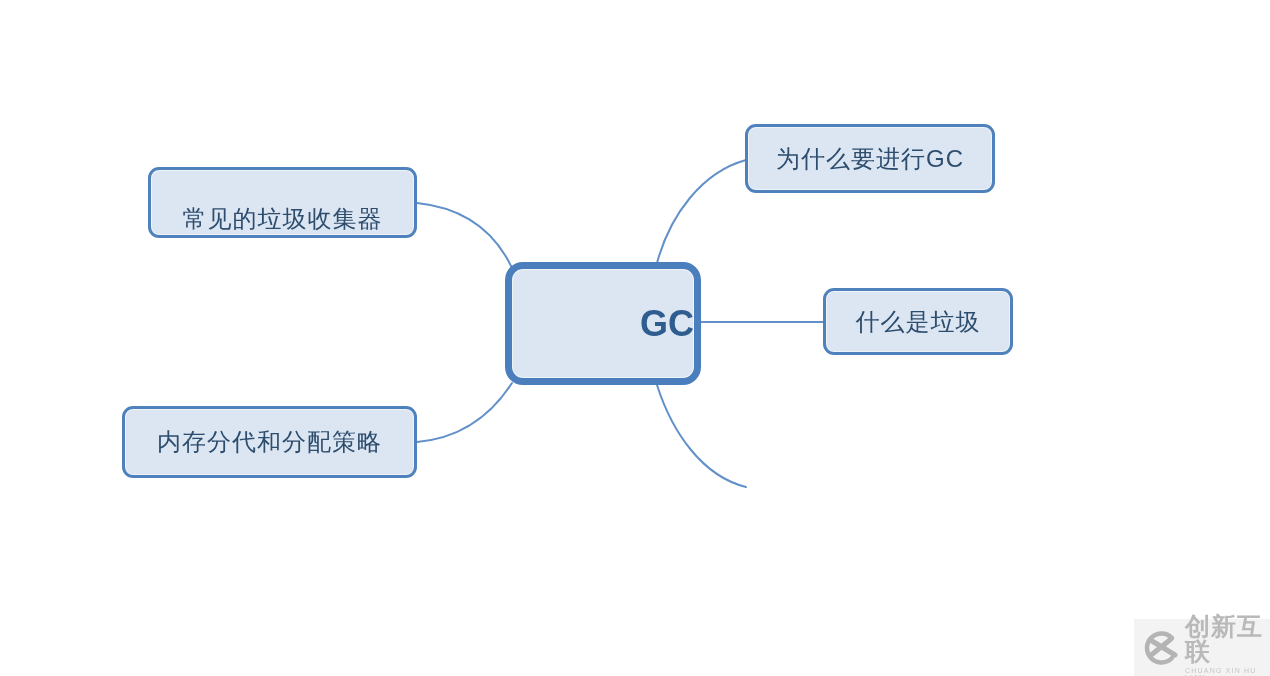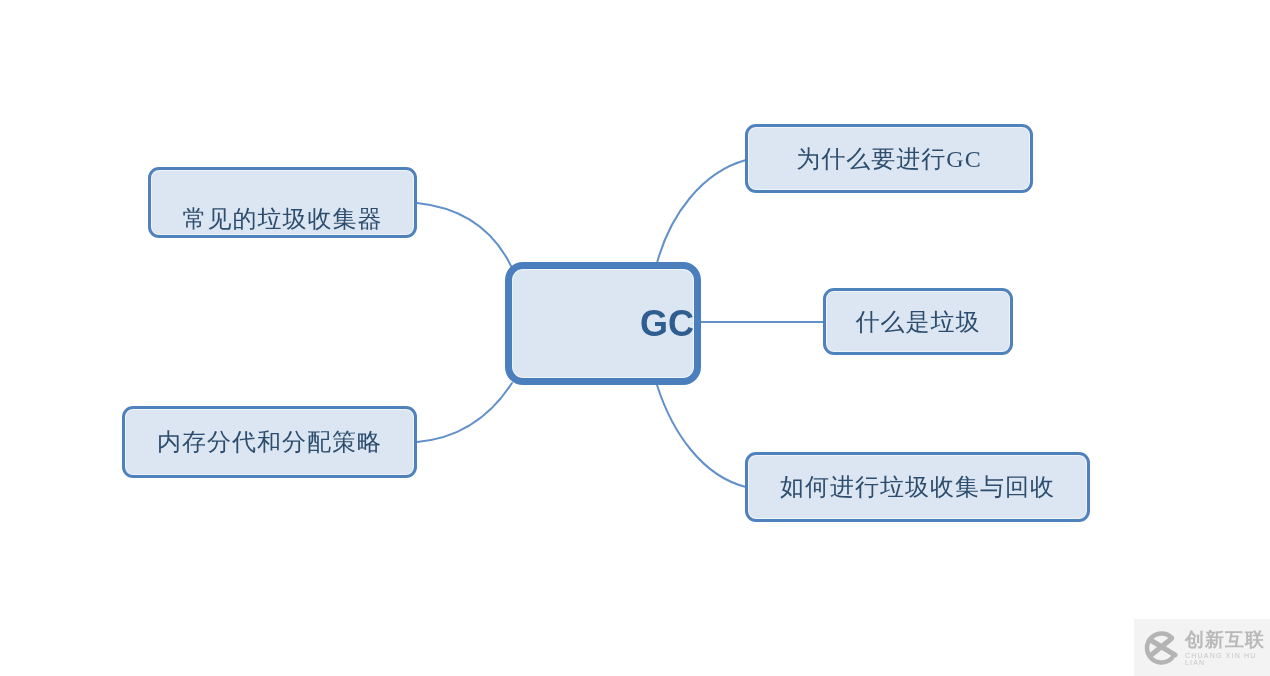--- a/index.html
+++ b/index.html
@@ -61,40 +61,40 @@
     font-size: 36px;
     font-weight: bold;
     letter-spacing: 0;
     justify-content: flex-end;
   }
 
   
   .pos-root   { left: 505px; top: 262px; width: 196px; height: 123px; }
   .pos-b1     { left: 148px; top: 167px; width: 269px; height: 71px; align-items: flex-end; }
   .pos-b2     { left: 122px; top: 406px; width: 295px; height: 72px; }
-  .pos-b3     { left: 745px; top: 124px; width: 288px; height: 69px; font-family: Liberation Serif, serif; }
+  .pos-b3     { left: 745px; top: 124px; width: 250px; height: 69px; }
   .pos-b4     { left: 823px; top: 288px; width: 190px; height: 67px; }
   .pos-b5     { left: 745px; top: 452px; width: 345px; height: 70px; }
 
   .watermark {
     position: absolute;
     right: 0;
     bottom: 0;
     width: 136px;
     height: 57px;
     background: var(--watermark-bg);
     display: flex;
     align-items: center;
     padding-left: 8px;
   }
   .watermark .logo { flex: 0 0 auto; margin-right: 5px; }
   .watermark .wm-text { display: flex; flex-direction: column; line-height: 1; }
   .watermark .wm-name {
     color: var(--watermark-fg);
-    font-size: 19px;
+    font-size: 25px;
     font-weight: bold;
     letter-spacing: 1px;
   }
   .watermark .wm-sub {
     color: #c6c6c6;
     font-size: 7px;
     letter-spacing: 1.2px;
     margin-top: 3px;
   }
 </style>
@@ -124,23 +124,20 @@
   </div>
 
   <div class="node pos-b3">
     <span>为什么要进行GC</span>
   </div>
 
   <div class="node pos-b4">
     <span>什么是垃圾</span>
   </div>
 
-  <div class="node pos-b5">
-    <span>如何进行垃圾收集与回收</span>
-  </div>
 
   <div class="watermark">
     <svg class="logo" width="38" height="38" viewBox="0 0 38 38" xmlns="http://www.w3.org/2000/svg">
       <path d="M 30 9 A 14.5 14.5 0 1 0 30 29" fill="none" stroke="#b4b4b4" stroke-width="4.5" stroke-linecap="round"></path>
       <path d="M 10 12 L 33 26 M 29 10 L 8 27" fill="none" stroke="#b4b4b4" stroke-width="5" stroke-linecap="round"></path>
     </svg>
     <div class="wm-text">
       <span class="wm-name">创新互联</span>
       <span class="wm-sub">CHUANG XIN HU LIAN</span>
     </div>

